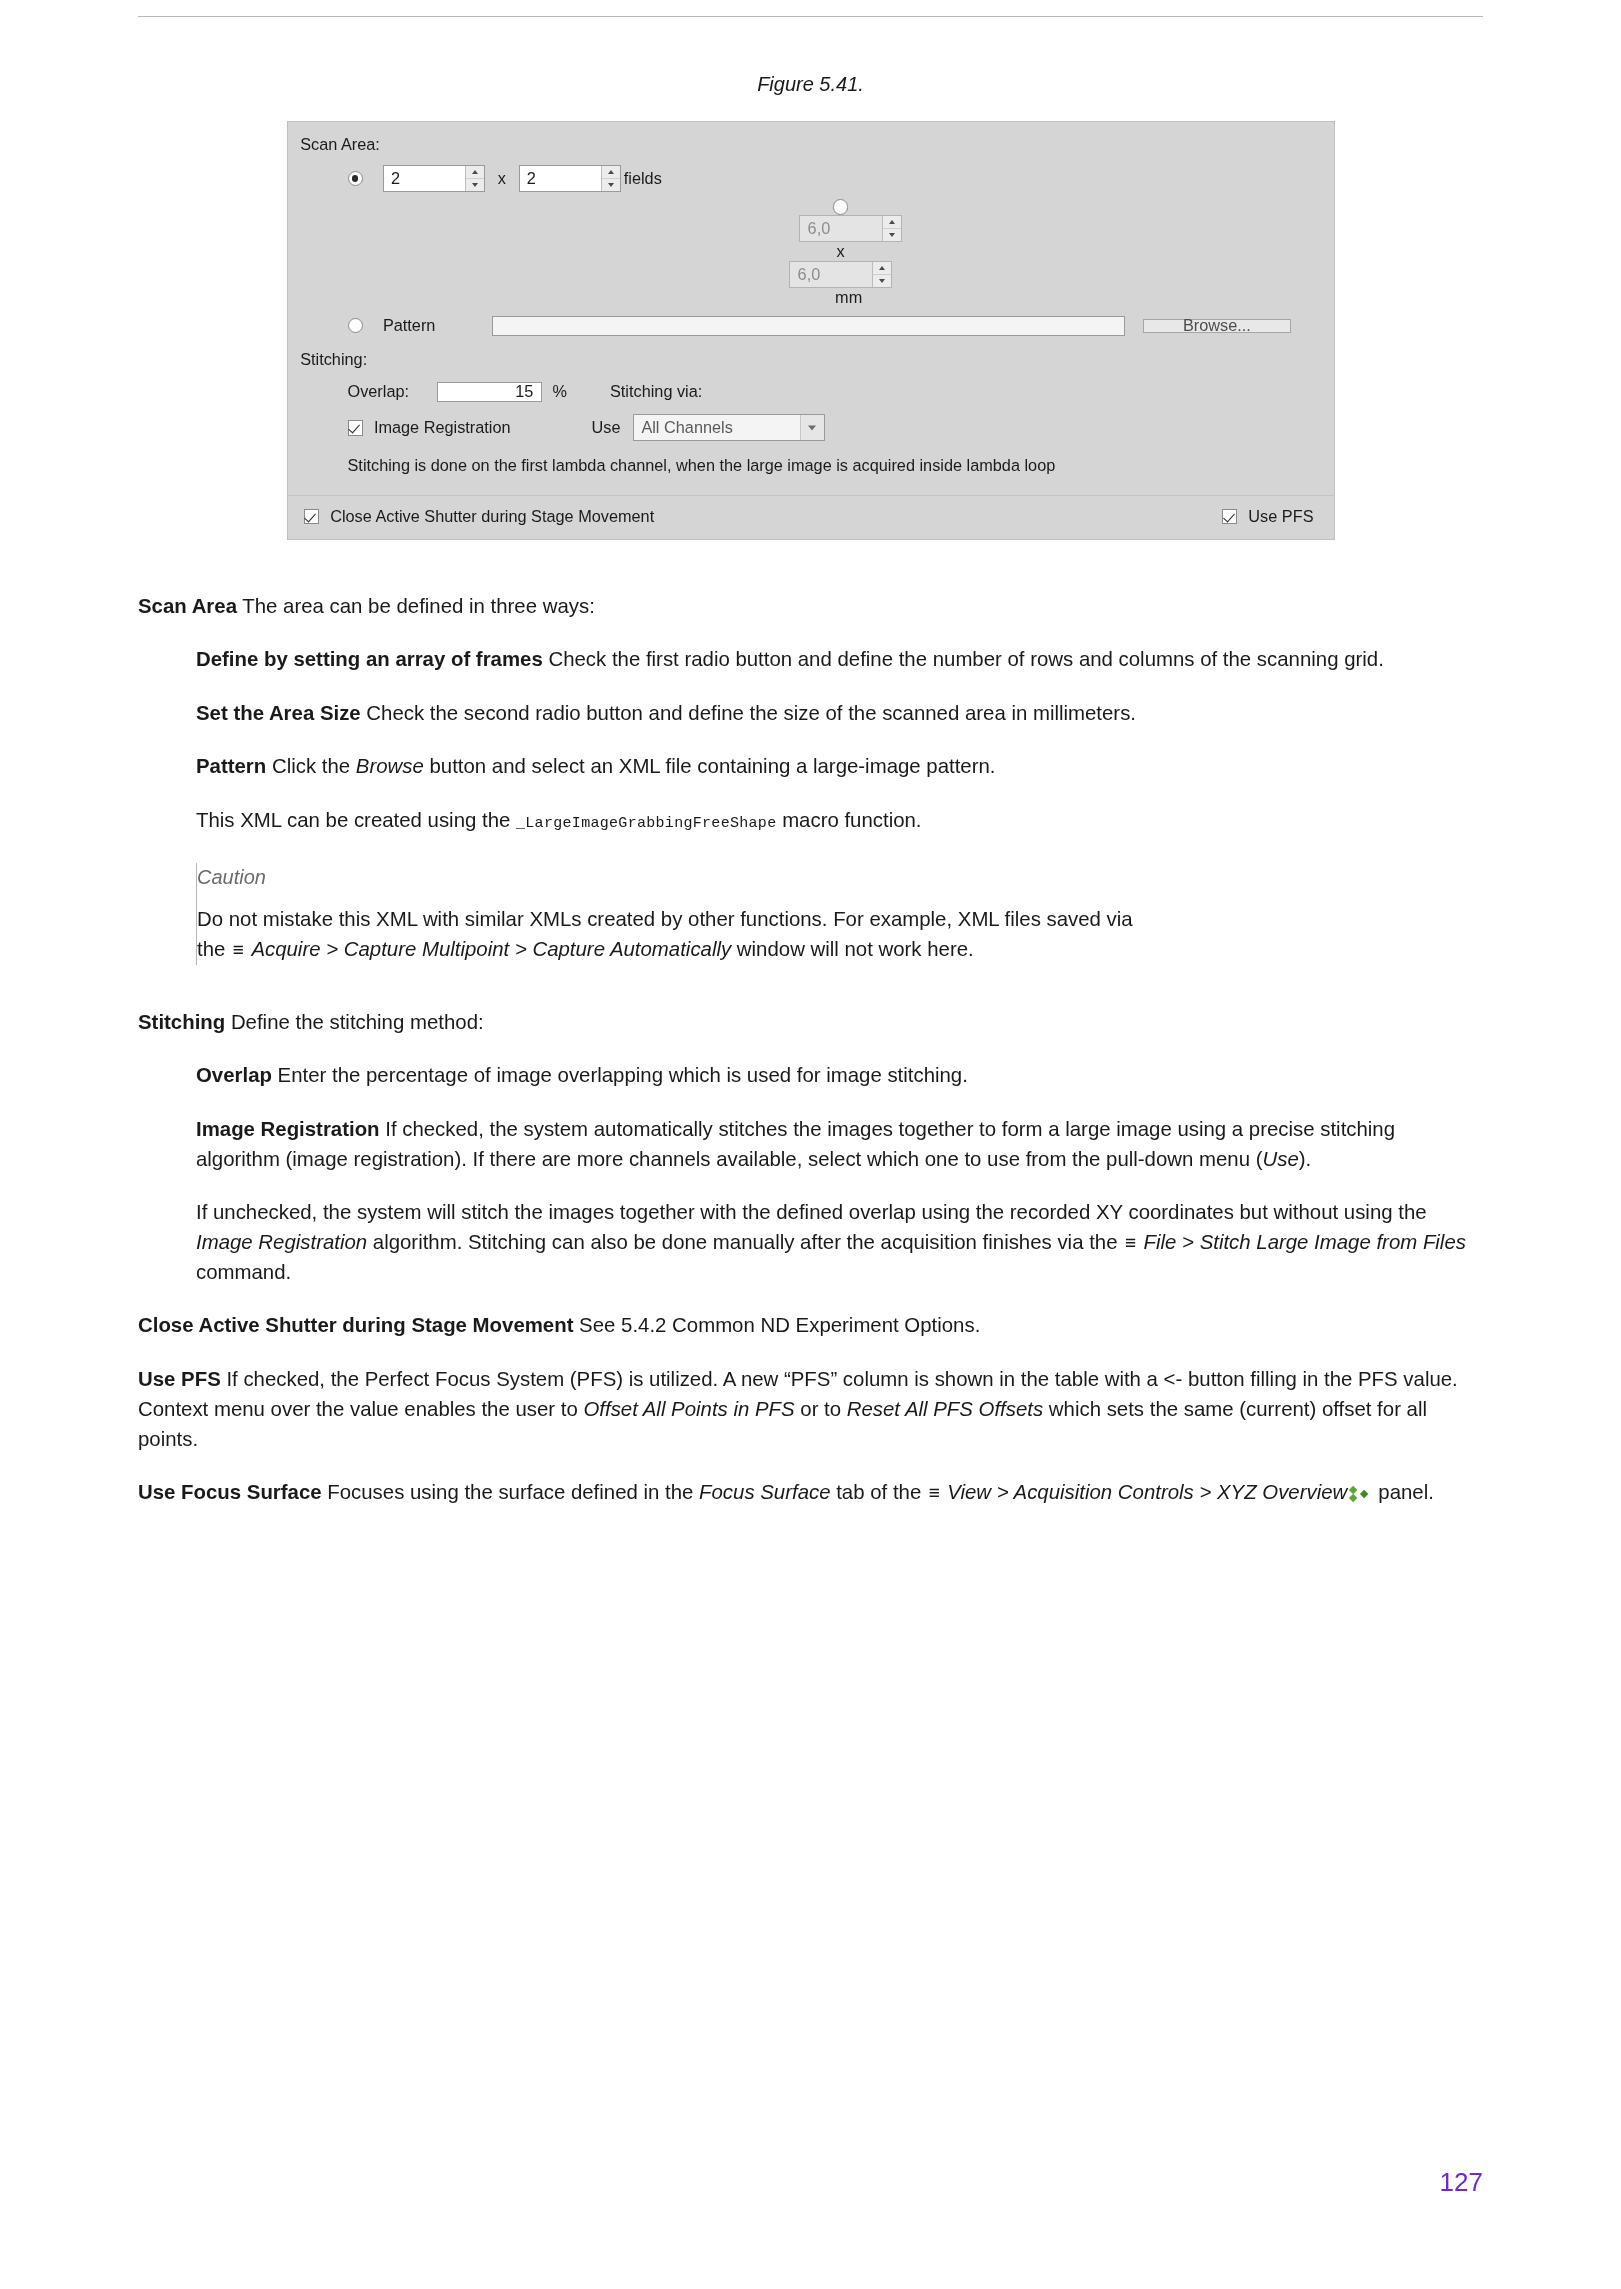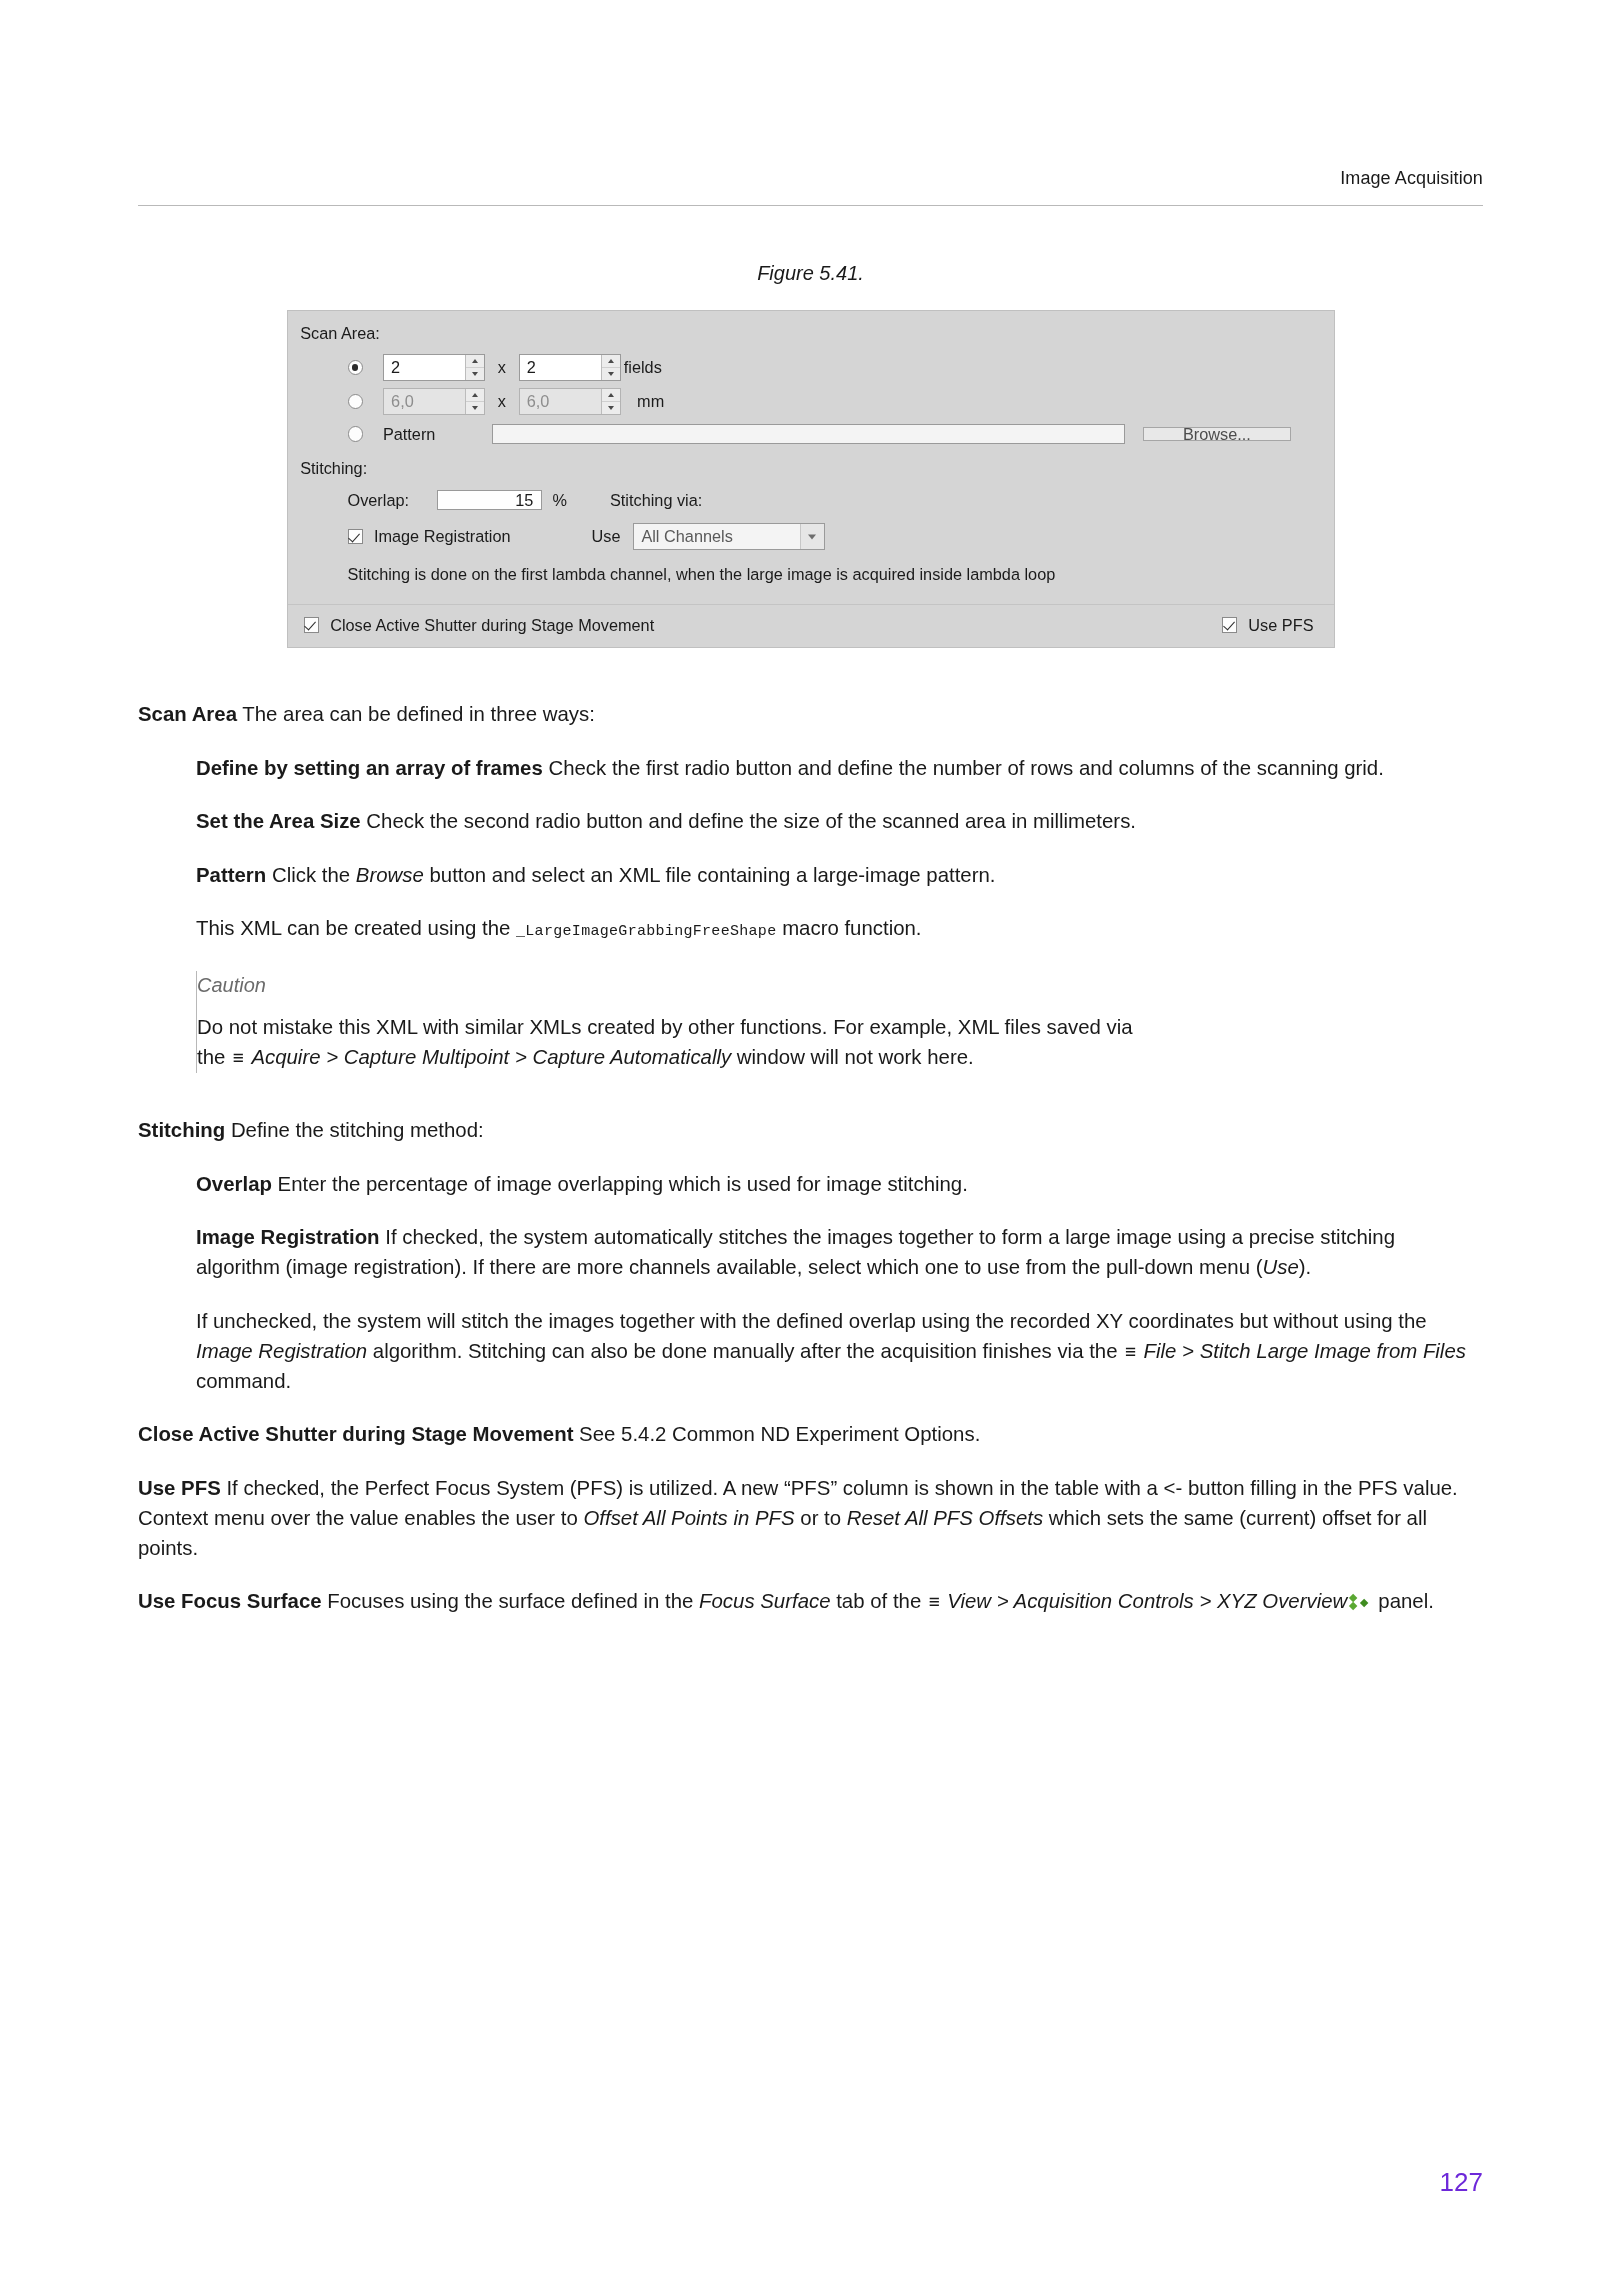--- a/index.html
+++ b/index.html
@@ -269,21 +269,20 @@
     bottom: 92px;
     font-size: 26px;
     color: #6d28d9;
   }
 </style>
 </head>
 <body>
 
 <div class="page">
 
-  <div class="running-head">Image Acquisition</div>
   <div class="head-rule"></div>
 
 
   <div class="figure-caption">Figure 5.41.</div>
 
   <div class="figure-wrap">
     <div class="dialog">
 
       <div class="dlg-row" style="padding-left:12.7px;">
         <span class="dlg-label">Scan Area:</span>
@@ -310,21 +309,21 @@
                 <i class="tri-up"></i>
               </span>
               <span>
                 <i class="tri-dn"></i>
               </span>
             </div>
         </div>
         <span class="dlg-label" style="margin-left:3px;">fields</span>
       </div>
 
-      <div class="dlg-row" style="padding-left:60px; margin-top:7.2px;">
+      <div class="dlg-row" style="padding-left:60px; margin-top:7.2px;flex-direction:column;">
         <span class="radio"></span>
         <div class="spin disabled" style="margin-left:20px;">
           <div class="val">6,0</div>
           <div class="arrows">
               <span>
                 <i class="tri-up"></i>
               </span>
               <span>
                 <i class="tri-dn"></i>
               </span>

